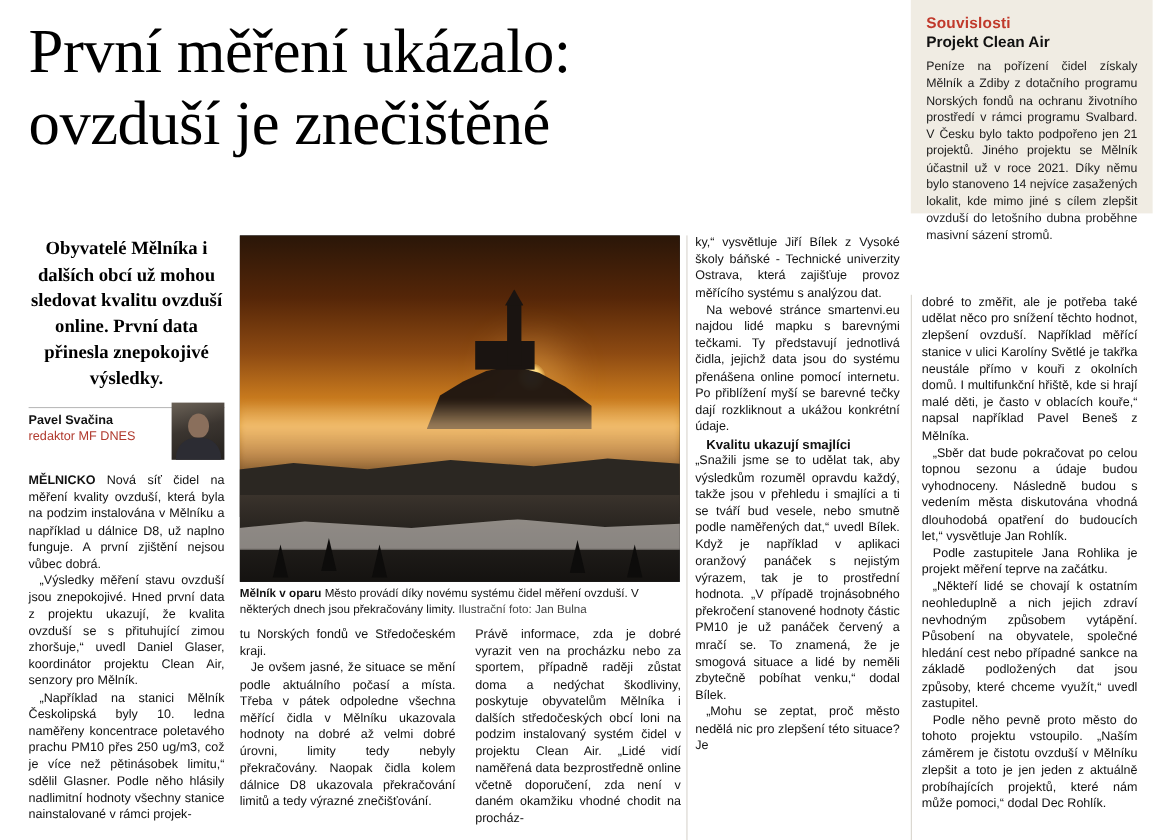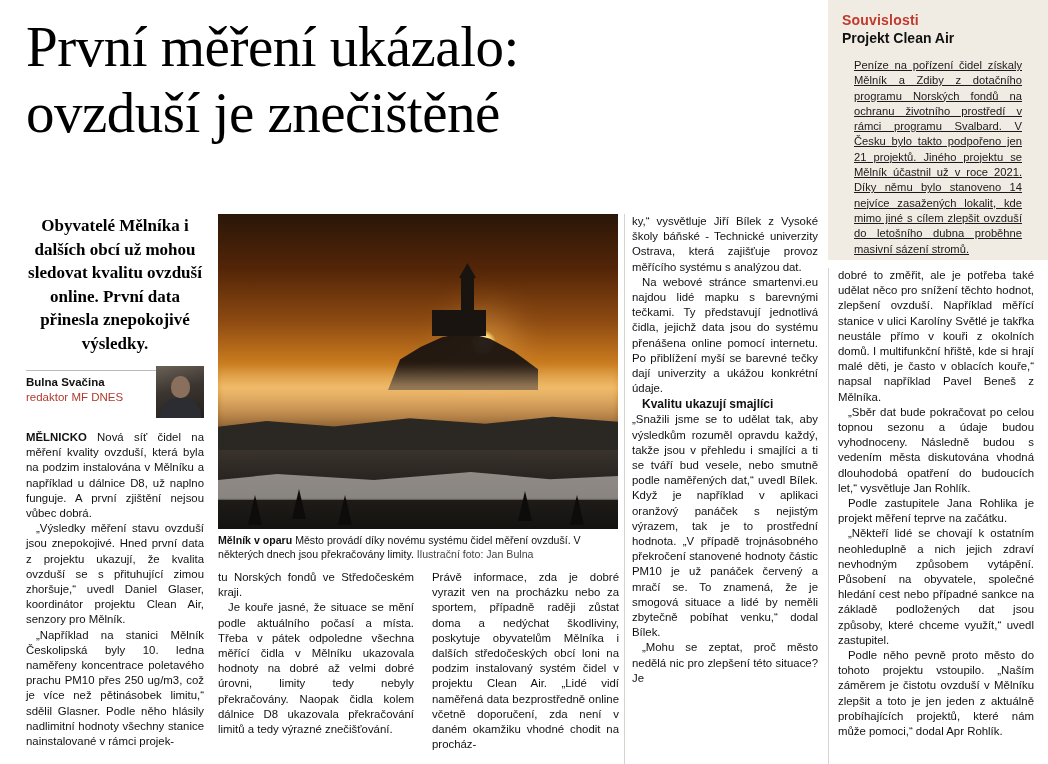--- a/index.html
+++ b/index.html
@@ -21,21 +21,21 @@
     height: 764px;
     box-sizing: border-box;
   }
 
   
   .sidebar {
     position: absolute;
     top: 0;
     left: 828px;
     width: 220px;
-    height: 260px;
+    height: 194px;
     background: #f0ece3;
     box-sizing: border-box;
     padding: 12px 14px 20px 14px;
   }
   .sidebar-kicker {
     font-family: "Liberation Sans", sans-serif;
     font-weight: bold;
     font-size: 14px;
     color: #c0392b;
     margin: 0 0 2px 0;
@@ -47,23 +47,22 @@
     font-size: 14px;
     color: #111;
     margin: 0 0 8px 0;
   }
   .sidebar-body {
     font-family: "Liberation Sans", sans-serif;
     font-size: 11.2px;
     line-height: 15.3px;
     text-align: justify;
     color: #1a1a1a;
-    margin: 12px;
+    margin: 0;
     hyphens: auto;
-    text-decoration: underline;
   }
 
   
   .headline {
     position: absolute;
     top: 14px;
     left: 26px;
     width: 790px;
     font-family: "Liberation Serif", serif;
     font-weight: normal;
@@ -312,21 +311,21 @@
 
   <h1 class="headline">
     <span class="l1">První měření ukázalo:</span>
     <span class="l2">ovzduší je znečištěné</span>
   </h1>
 
   <p class="perex">Obyvatelé Mělníka i dalších obcí už mohou sledovat kvalitu ovzduší online. První data přinesla znepokojivé výsledky.</p>
 
   <div class="byline">
     <div class="byline-line"></div>
-    <div class="byline-name">Bulna Svačina</div>
+    <div class="byline-name">Pavel Svačina</div>
     <div class="byline-role">redaktor MF DNES</div>
     <div class="byline-photo">
       <div class="head"></div>
       <div class="shoulders"></div>
     </div>
   </div>
 
   <div class="photo">
     <div class="sky"></div>
     <div class="sun"></div>
@@ -354,36 +353,36 @@
   <div class="vrule" style="top:268px;left:828px;height:496px"></div>
 
   <div class="col" id="col1">
     <p class="first"><span class="dropcap-label">MĚLNICKO</span><span> Nová síť čidel na měření kvality ovzduší, která byla na podzim instalována v Mělníku a například u dálnice D8, už naplno funguje. A první zjištění nejsou vůbec dobrá.</span></p>
     <p>„Výsledky měření stavu ovzduší jsou znepokojivé. Hned první data z projektu ukazují, že kvalita ovzduší se s přituhující zimou zhoršuje,“ uvedl Daniel Glaser, koordinátor projektu Clean Air, senzory pro Mělník.</p>
     <p>„Například na stanici Mělník Českolipská byly 10. ledna naměřeny koncentrace poletavého prachu PM10 přes 250 ug/m3, což je více než pětinásobek limitu,“ sdělil Glasner. Podle něho hlásily nadlimitní hodnoty všechny stanice nainstalované v rámci projek-</p>
   </div>
 
   <div class="col" id="col2">
     <p class="first">tu Norských fondů ve Středočeském kraji.</p>
-    <p>Je kouře jasné, že situace se mění podle aktuálního počasí a místa. Třeba v pátek odpoledne všechna měřící čidla v Mělníku ukazovala hodnoty na dobré až velmi dobré úrovni, limity tedy nebyly překračovány. Naopak čidla kolem dálnice D8 ukazovala překračování limitů a tedy výrazné znečišťování.</p>
+    <p>Je ovšem jasné, že situace se mění podle aktuálního počasí a místa. Třeba v pátek odpoledne všechna měřící čidla v Mělníku ukazovala hodnoty na dobré až velmi dobré úrovni, limity tedy nebyly překračovány. Naopak čidla kolem dálnice D8 ukazovala překračování limitů a tedy výrazné znečišťování.</p>
   </div>
 
   <div class="col" id="col3">
     <p class="first">Právě informace, zda je dobré vyrazit ven na procházku nebo za sportem, případně raději zůstat doma a nedýchat škodliviny, poskytuje obyvatelům Mělníka i dalších středočeských obcí loni na podzim instalovaný systém čidel v projektu Clean Air. „Lidé vidí naměřená data bezprostředně online včetně doporučení, zda není v daném okamžiku vhodné chodit na procház-</p>
   </div>
 
   <div class="col" id="col4">
     <p class="first">ky,“ vysvětluje Jiří Bílek z Vysoké školy báňské - Technické univerzity Ostrava, která zajišťuje provoz měřícího systému s analýzou dat.</p>
-    <p>Na webové stránce smartenvi.eu najdou lidé mapku s barevnými tečkami. Ty představují jednotlivá čidla, jejichž data jsou do systému přenášena online pomocí internetu. Po přiblížení myší se barevné tečky dají univerzity a ukážou konkrétní údaje.</p>
+    <p>Na webové stránce smartenvi.eu najdou lidé mapku s barevnými tečkami. Ty představují jednotlivá čidla, jejichž data jsou do systému přenášena online pomocí internetu. Po přiblížení myší se barevné tečky dají rozkliknout a ukážou konkrétní údaje.</p>
     <p class="subhead">Kvalitu ukazují smajlíci</p>
     <p class="first">„Snažili jsme se to udělat tak, aby výsledkům rozuměl opravdu každý, takže jsou v přehledu i smajlíci a ti se tváří bud vesele, nebo smutně podle naměřených dat,“ uvedl Bílek. Když je například v aplikaci oranžový panáček s nejistým výrazem, tak je to prostřední hodnota. „V případě trojnásobného překročení stanovené hodnoty částic PM10 je už panáček červený a mračí se. To znamená, že je smogová situace a lidé by neměli zbytečně pobíhat venku,“ dodal Bílek.</p>
     <p>„Mohu se zeptat, proč město nedělá nic pro zlepšení této situace? Je</p>
   </div>
 
   <div class="col" id="col5">
     <p class="first">dobré to změřit, ale je potřeba také udělat něco pro snížení těchto hodnot, zlepšení ovzduší. Například měřící stanice v ulici Karolíny Světlé je takřka neustále přímo v kouři z okolních domů. I multifunkční hřiště, kde si hrají malé děti, je často v oblacích kouře,“ napsal například Pavel Beneš z Mělníka.</p>
     <p>„Sběr dat bude pokračovat po celou topnou sezonu a údaje budou vyhodnoceny. Následně budou s vedením města diskutována vhodná dlouhodobá opatření do budoucích let,“ vysvětluje Jan Rohlík.</p>
     <p>Podle zastupitele Jana Rohlika je projekt měření teprve na začátku.</p>
     <p>„Někteří lidé se chovají k ostatním neohleduplně a nich jejich zdraví nevhodným způsobem vytápění. Působení na obyvatele, společné hledání cest nebo případné sankce na základě podložených dat jsou způsoby, které chceme využít,“ uvedl zastupitel.</p>
-    <p>Podle něho pevně proto město do tohoto projektu vstoupilo. „Naším záměrem je čistotu ovzduší v Mělníku zlepšit a toto je jen jeden z aktuálně probíhajících projektů, které nám může pomoci,“ dodal Apr Rohlík.</p>
+    <p>Podle něho pevně proto město do tohoto projektu vstoupilo. „Naším záměrem je čistotu ovzduší v Mělníku zlepšit a toto je jen jeden z aktuálně probíhajících projektů, které nám může pomoci,“ dodal Dec Rohlík.</p>
   </div>
 
 </div>
 
 </body></html>

